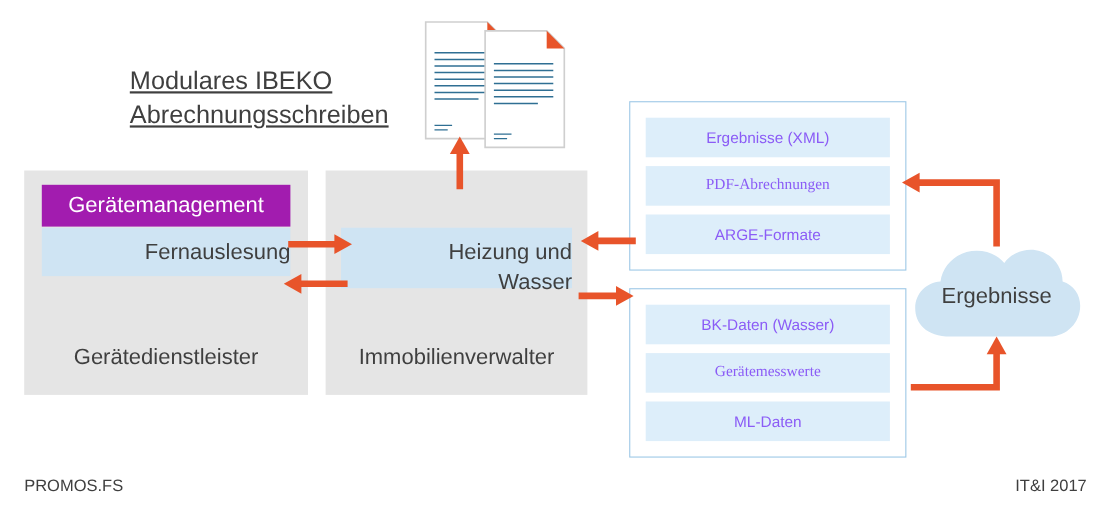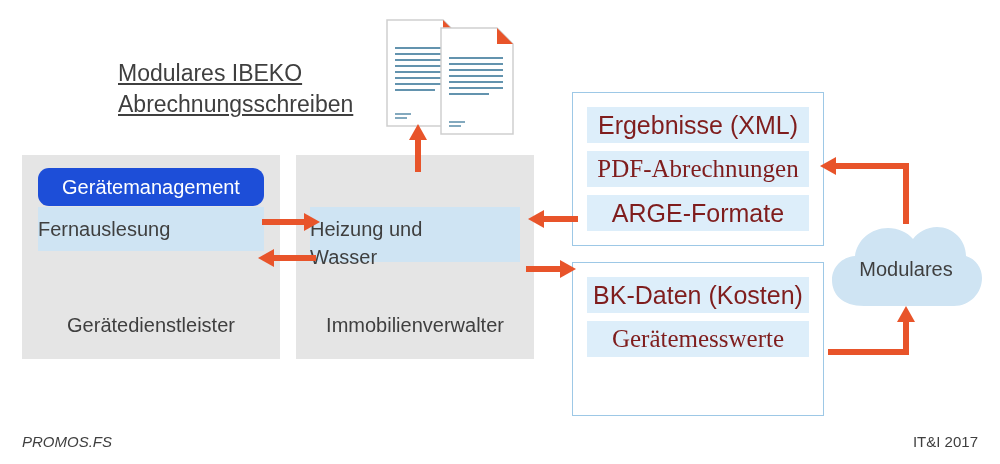--- a/index.html
+++ b/index.html
@@ -54,45 +54,44 @@
     right: 0;
     bottom: 22px;
     text-align: center;
     font-size: 20px;
     color: #3f3f3f;
   }
 
   
   .dark-header {
     position: absolute;
-    background: #1d4ed8;
+    background: #a21caf;
     color: #ffffff;
     font-size: 20px;
     text-align: center;
     line-height: 38px;
     height: 38px;
-    border-radius: 11px;
   }
   #hdr-geraetemanagement {
     left: 38px;
     top: 168px;
     width: 226px;
   }
   #hdr-betriebskosten {
     left: 310px;
     top: 168px;
     width: 210px;
   }
 
   
   .lightblue-box {
     position: absolute;
     background: #cfe4f3;
     color: #3f3f3f;
-    text-align: left;
+    text-align: right;
     font-size: 20px;
   }
   #box-fernauslesung {
     left: 38px;
     top: 207px;
     width: 226px;
     height: 44px;
     line-height: 44px;
   }
   #box-heizung {
@@ -125,22 +124,22 @@
     height: 152px;
   }
   .blue-item {
     position: absolute;
     left: 14px;
     width: 222px;
     height: 36px;
     line-height: 36px;
     background: #ddeefa;
     text-align: center;
-    font-size: 25px;
-    color: #7f1d1d;
+    font-size: 14px;
+    color: #8b5cf6;
   }
   .bi-0 { top: 14px; }
   .bi-1 { top: 58px; font-family: Liberation Serif, serif; }
   .bi-2 { top: 102px; }
 
   
   #cloud {
     left: 826px;
     top: 210px;
     width: 160px;
@@ -171,25 +170,24 @@
   }
 
   
   .arrow { position: absolute; }
 
   
   .footer-text {
     position: absolute;
     bottom: 14px;
     font-size: 15px;
-    font-style: italic;
     color: #3f3f3f;
   }
   #footer-left { left: 22px; }
-  #footer-right { right: 22px; font-style: normal; }
+  #footer-right { right: 12px; font-style: normal; }
 </style>
 </head>
 <body>
 
 <div id="stage">
 
   <div class="abs caption-left">Modulares IBEKO
 Abrechnungsschreiben</div>
 
   <div class="abs" id="docs">
@@ -246,37 +244,38 @@
   <div class="lightblue-box" id="box-heizung">Heizung und
 Wasser</div>
 
   <div class="blue-group" id="group-top">
     <div class="blue-item bi-0">Ergebnisse (XML)</div>
     <div class="blue-item bi-1">PDF-Abrechnungen</div>
     <div class="blue-item bi-2">ARGE-Formate</div>
   </div>
 
   <div class="blue-group" id="group-bottom">
-    <div class="blue-item bi-0">BK-Daten (Kosten)</div>
+    <div class="blue-item bi-0">BK-Daten (Wasser)</div>
     <div class="blue-item bi-1">Gerätemesswerte</div>
+    <div class="blue-item bi-2">ML-Daten</div>
   </div>
 
   <div class="abs" id="cloud">
     <svg width="160" height="104" viewBox="0 0 160 104" xmlns="http://www.w3.org/2000/svg">
       <path d="M38 96
                C16 96 6 84 6 70
                C6 57 16 47 29 46
                C31 30 45 18 62 18
                C72 18 81 22 87 29
                C92 22 101 17 111 17
                C127 17 140 30 140 46
                C150 49 156 58 156 68
                C156 83 144 96 128 96 Z" fill="#cfe4f3"></path>
     </svg>
-    <div id="cloud-label">Modulares</div>
+    <div id="cloud-label">Ergebnisse</div>
   </div>
 
   <div class="arrow" style="left:258px; top:208px; width:66px; height:28px;">
     <svg width="66" height="28" viewBox="0 0 66 28" xmlns="http://www.w3.org/2000/svg">
       <path d="M4 14 H48" stroke="#e8542a" stroke-width="6" fill="none"></path>
       <path d="M46 5 L62 14 L46 23 Z" fill="#e8542a"></path>
     </svg>
   </div>
 
   <div class="arrow" style="left:254px; top:244px; width:66px; height:28px;">

